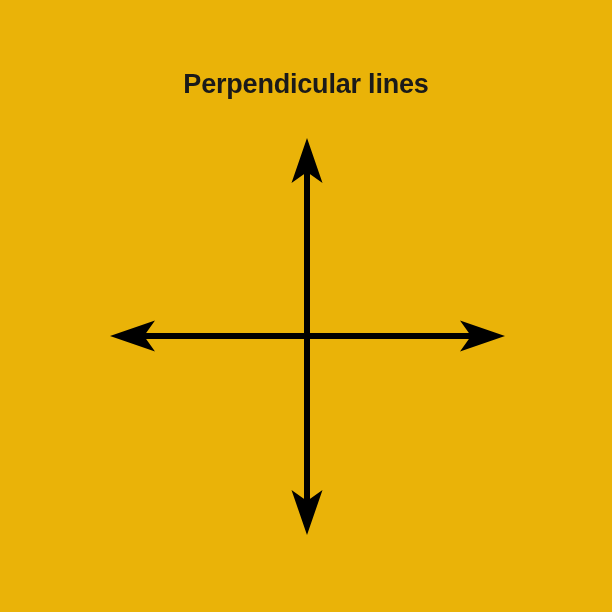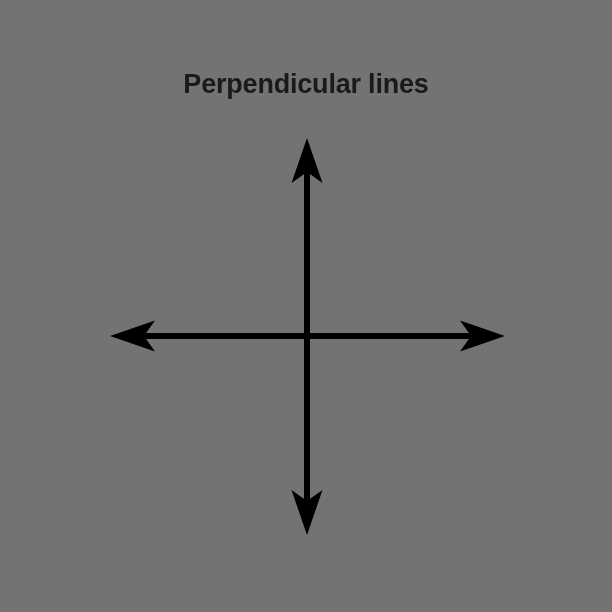--- a/index.html
+++ b/index.html
@@ -39,21 +39,21 @@
     left: 0;
     top: 0;
     width: 612px;
     height: 612px;
     display: block;
   }
 </style>
 </head>
 <body style="background: rgb(255, 255, 255);">
 
-<div id="canvas" style="background: #737373;">
+<div id="canvas" style="background: #eab308;">
 
   <div id="figure-title" style="color: rgb(26, 26, 26);">Perpendicular lines</div>
 
   <svg id="diagram-svg" viewBox="0 0 612 612" xmlns="http://www.w3.org/2000/svg">
 
     <line x1="307" y1="150.15" x2="307" y2="522.85" stroke="#000000" stroke-width="6"></line>
 
     <line x1="122.15" y1="336" x2="492.85" y2="336" stroke="#000000" stroke-width="6"></line>
 
     <path d="M 307.00 138.00 L 322.50 183.00 L 307.00 171.97 L 291.50 183.00 Z" fill="#000000"></path>

